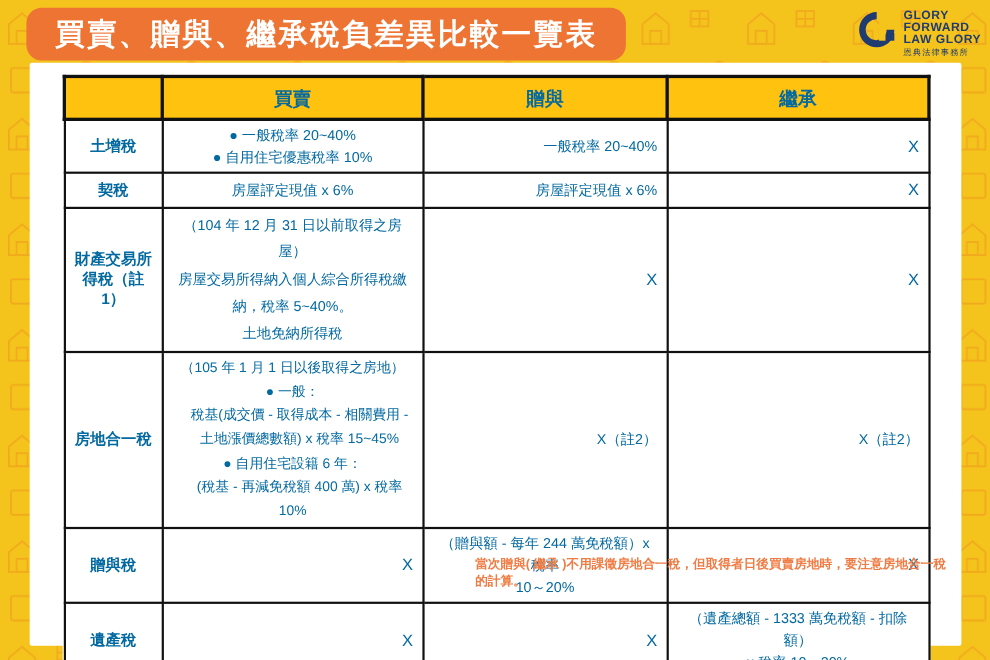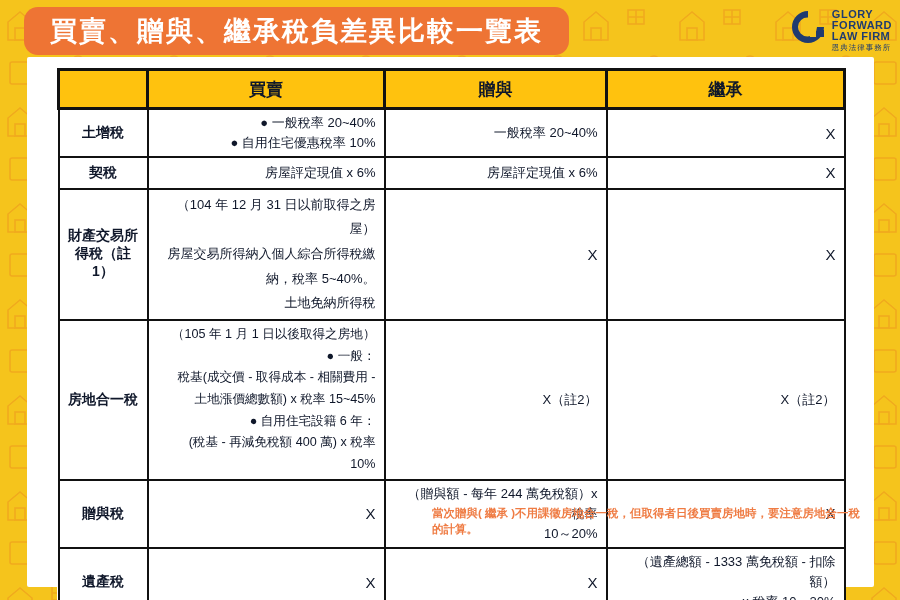--- a/index.html
+++ b/index.html
@@ -17,26 +17,26 @@
   .title-badge span { color:#FFFFFF; font-size:27px; font-weight:bold; letter-spacing:2px; }
 
   .logo { position:absolute; right:8px; top:9px; display:flex; align-items:flex-start; gap:5px;justify-content:center; }
   .logo-text { display:flex; flex-direction:column; line-height:1; }
   .logo-text .en { color:#1F3B70; font-weight:bold; font-size:11px; letter-spacing:0.5px; }
   .logo-text .zh { color:#1F3B70; font-size:7.5px; margin-top:2px; letter-spacing:1px; }
 
   table.tax { position:absolute; left:57px; top:68px; width:786px; height:435px;
               border-collapse:collapse; table-layout:fixed; background:#fff; }
   table.tax th, table.tax td { border:2px solid #111111; vertical-align:middle;
-              padding:3px 8px; color:#0f172a; }
+              padding:3px 8px; color:#0369a1; }
   table.tax th { background:#FFC20E; font-size:17px; font-weight:bold; text-align:center;
               border-width:3px; }
   td.rowlabel { font-weight:bold; font-size:14px; text-align:center; padding-left:7px; }
   td.cell { font-size:13px; white-space:pre-line; line-height:1.55; }
-  td.cell.left { text-align:right; }
+  td.cell.left { text-align:center; }
   td.cell.center { text-align:right; }
   td.cell.xmark { font-size:15px; }
   td.cell.tall { line-height:1.9; }
   td.cell.med { line-height:1.72; font-size:12.6px; }
 
   .note { position:absolute; color:#EF7C44; font-weight:bold; font-size:11.5px; line-height:1.38; }
   .note .note-title { display:block; }
   .note .note-body { display:block; white-space:pre-line; }
   #note1 { left:57px; top:506px; width:375px; }
   #note2 { left:432px; top:506px; width:430px; }
@@ -76,21 +76,21 @@
 
   <div class="logo">
     <svg width="38" height="40" viewBox="0 0 38 40">
       <path d="M19 2 A16 16 0 1 0 35 18 L28 18 A9.5 9.5 0 1 1 19 8.5 Z" fill="#1F3B70"></path>
       <rect x="21" y="12" width="6" height="16" fill="#F5C41C"></rect>
       <rect x="29" y="21" width="6" height="7" fill="#1F3B70"></rect>
     </svg>
     <div class="logo-text">
       <span class="en">GLORY</span>
       <span class="en">FORWARD</span>
-      <span class="en">LAW FIRM</span>
+      <span class="en">LAW GLORY</span>
       <span class="zh">恩典法律事務所</span>
     </div>
   </div>
 
   <table class="tax">
     <colgroup>
       <col style="width:89px">
         <col style="width:237px">
         <col style="width:222px">
         <col style="width:238px">

